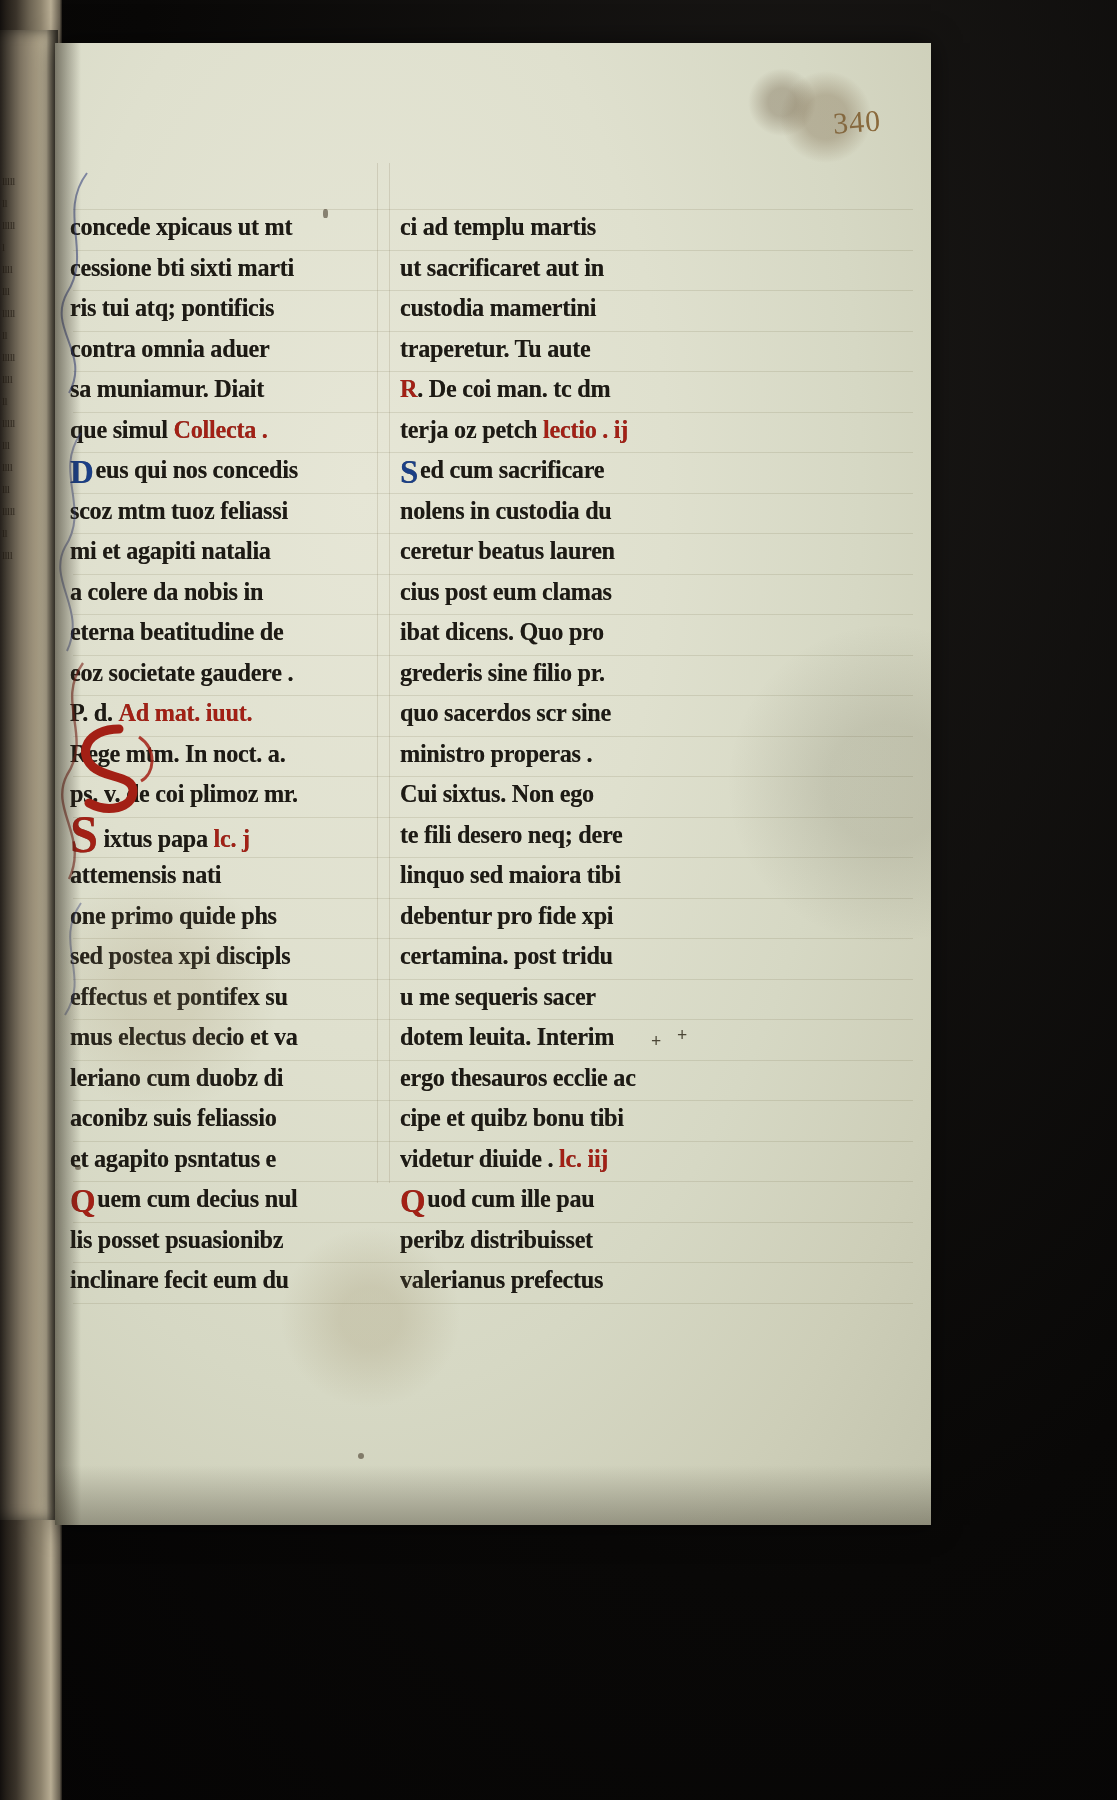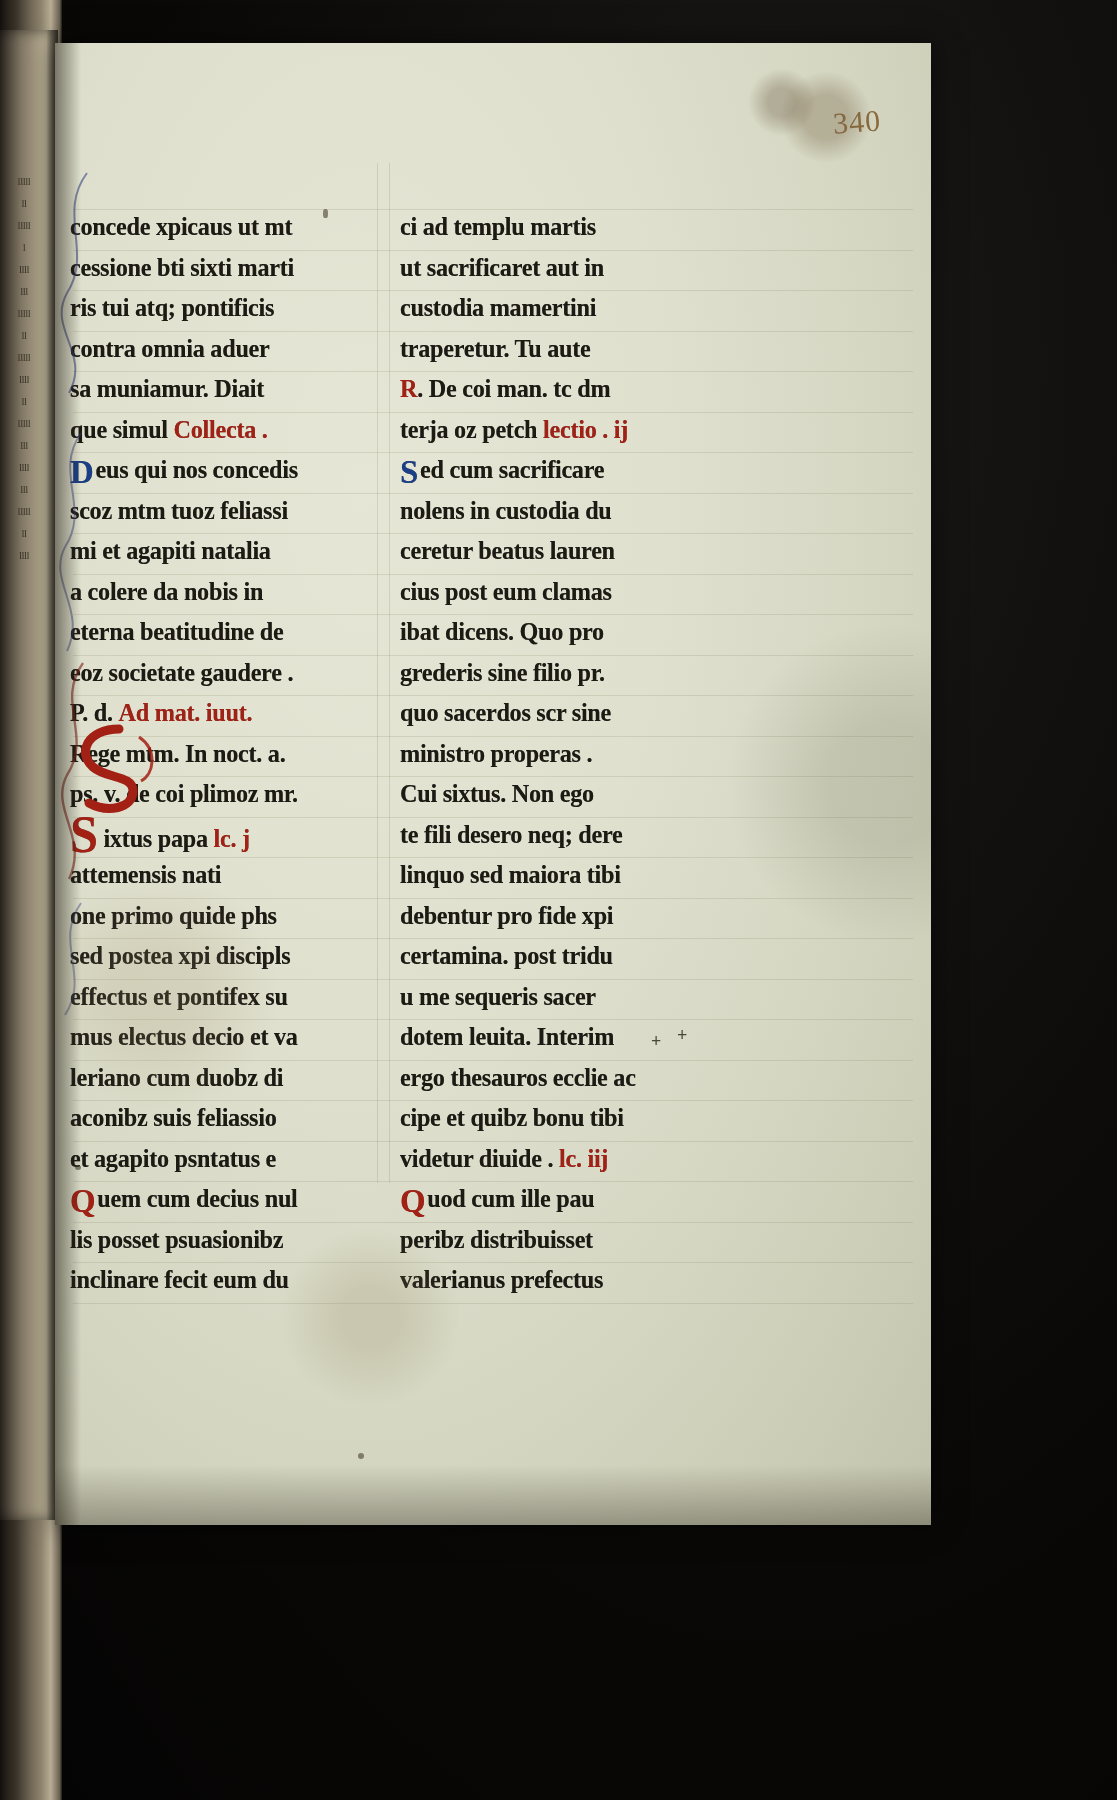--- a/index.html
+++ b/index.html
@@ -54,21 +54,21 @@
     top: 170px;
     width: 44px;
     color: #211a12;
     font-size: 11px;
     line-height: 22px;
     opacity: .75;
     letter-spacing: -0.5px;
     overflow: hidden;
     white-space: nowrap;
   }
-  .gutter-text span { display: block; text-align: center; }
+  .gutter-text span { display: block; }
 
   
   .leaf {
     position: absolute;
     left: 55px;
     top: 43px;
     width: 876px;
     height: 1482px;
     background:
       radial-gradient(ellipse at 35% 30%, #e6e6d6 0%, #dfe0ce 38%, #d6d8c4 62%, #cdceb8 82%, #c2c3ad 100%);

